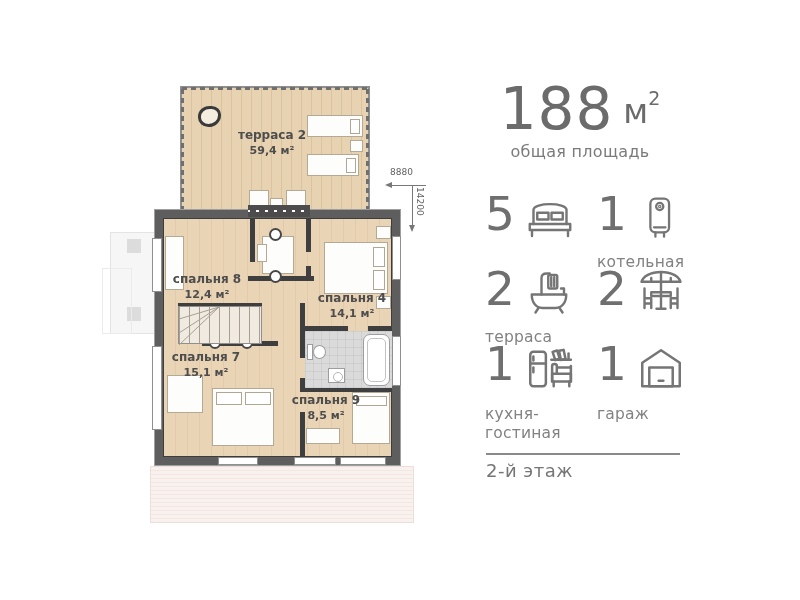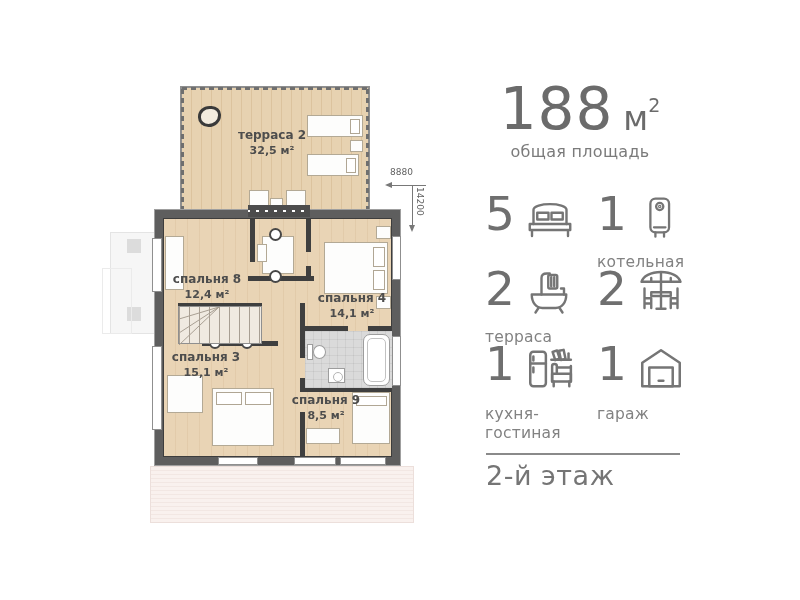--- a/index.html
+++ b/index.html
@@ -76,35 +76,35 @@
   }
 
   
   .dim-text{position:absolute;font-size:9px;color:#5f5f5f;}
   .dim-line{position:absolute;background:#787878;}
   .dim-arrow{position:absolute;width:0;height:0;border-style:solid;}
   .dim-v-text{position:absolute;font-size:9px;color:#5f5f5f;writing-mode:vertical-rl;}
 
   
   .total-area{left:500px;top:80px;width:160px;text-align:center;color:#6b6b6b;}
-  .ta-row{display:flex;justify-content:center;align-items:flex-end;}
+  .ta-row{display:flex;justify-content:center;align-items:center;}
   .ta-value{font-size:58px;line-height:1;letter-spacing:1px;}
   .ta-unit{font-size:33px;margin-left:10px;}
   .ta-sup{font-size:19px;vertical-align:18px;}
   .ta-label{font-size:16px;color:#7b7b7b;margin-top:4px;letter-spacing:0.3px;}
 
   .feature{position:absolute;width:112px;}
   .feat-row{display:flex;align-items:flex-start;gap:9px;}
   .feat-count{font-size:47px;line-height:0.95;color:#6f6f6f;}
   .feat-icon{margin-top:2px;}
   .feat-icon svg{stroke:#757575;fill:none;stroke-width:3.2;stroke-linecap:round;stroke-linejoin:round;}
   .feat-label{font-size:15.5px;color:#828282;margin-top:7px;line-height:1.25;white-space:pre-line;letter-spacing:0.2px;}
 
   .divider{left:486px;top:453px;width:194px;height:2px;background:#8a8a8a;}
-  .floor-label{left:486px;top:460px;font-size:27px;color:#757575;letter-spacing:0.5px;}
+  .floor-label{left:486px;top:460px;font-size:18px;color:#757575;letter-spacing:0.5px;}
 </style>
 </head>
 <body>
 
 <div>
 
   <div class="abs roof-strip"></div>
 
   <div class="abs balcony">
     <div class="balcony-post" style="left:16px;top:6px;"></div>
@@ -125,21 +125,21 @@
       <div class="pillow" style="right:2px;top:3px;width:10px;height:15px;"></div>
     </div>
     <div class="furn" style="left:168px;top:52px;width:13px;height:12px;"></div>
 
     <div class="furn" style="left:67px;top:102px;width:20px;height:18px;"></div>
     <div class="furn" style="left:104px;top:102px;width:20px;height:18px;"></div>
     <div class="furn" style="left:88px;top:110px;width:13px;height:11px;"></div>
 
     <div class="room-label" style="left:25px;top:40px;width:130px;">
       <div class="rname">терраса 2</div>
-      <div class="rarea">32,5 м²</div>
+      <div class="rarea">59,4 м²</div>
     </div>
   </div>
 
   <div class="abs building">
 
     <div class="wallseg" style="left:87px;top:0;width:5px;height:44px;"></div>
     <div class="wallseg" style="left:143px;top:0;width:5px;height:34px;"></div>
     <div class="wallseg" style="left:143px;top:48px;width:5px;height:14px;"></div>
     <div class="wallseg" style="left:85px;top:58px;width:66px;height:5px;"></div>
     <div class="wallseg" style="left:15px;top:85px;width:84px;height:3px;"></div>
@@ -207,21 +207,21 @@
 
   <div class="room-label" style="left:157px;top:272px;width:100px;">
     <div class="rname">спальня 8</div>
     <div class="rarea">12,4 м²</div>
   </div>
   <div class="room-label" style="left:302px;top:291px;width:100px;">
     <div class="rname">спальня 4</div>
     <div class="rarea">14,1 м²</div>
   </div>
   <div class="room-label" style="left:156px;top:350px;width:100px;">
-    <div class="rname">спальня 3</div>
+    <div class="rname">спальня 7</div>
     <div class="rarea">15,1 м²</div>
   </div>
   <div class="room-label" style="left:276px;top:393px;width:100px;">
     <div class="rname">спальня 9</div>
     <div class="rarea">8,5 м²</div>
   </div>
 
   <div class="dim-text" style="left:390px;top:167px;">8880</div>
   <div class="dim-line" style="left:390px;top:185px;width:36px;height:1px;"></div>
   <div class="dim-arrow" style="left:385px;top:182px;border-width:3.5px 7px 3.5px 0;border-color:transparent #787878 transparent transparent;"></div>

